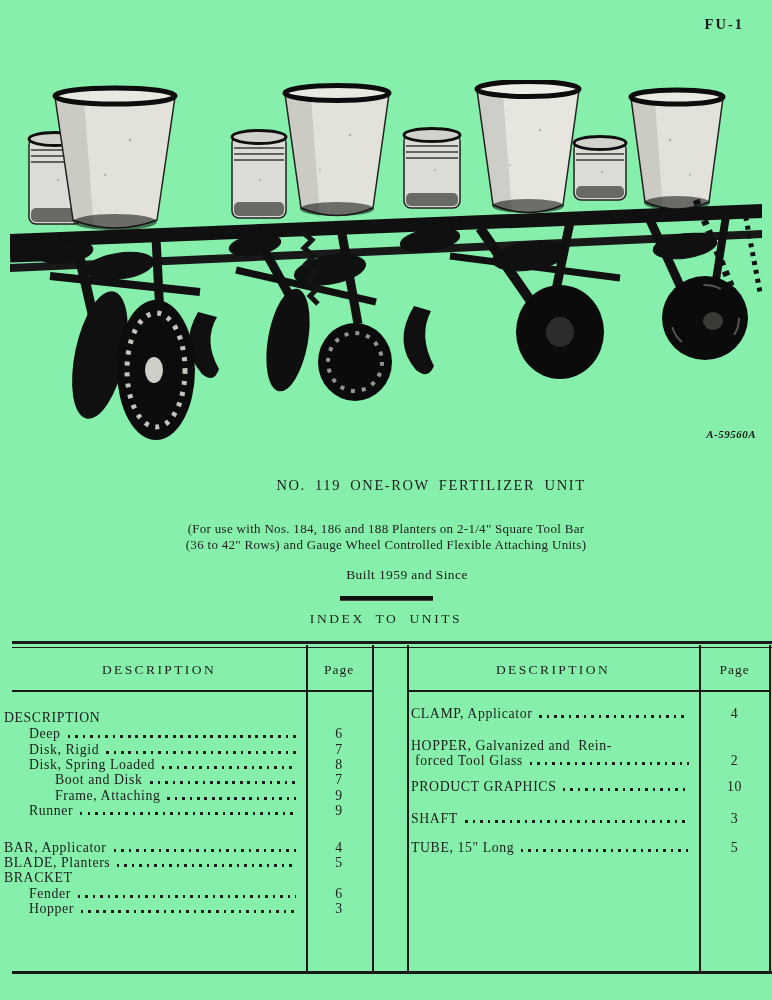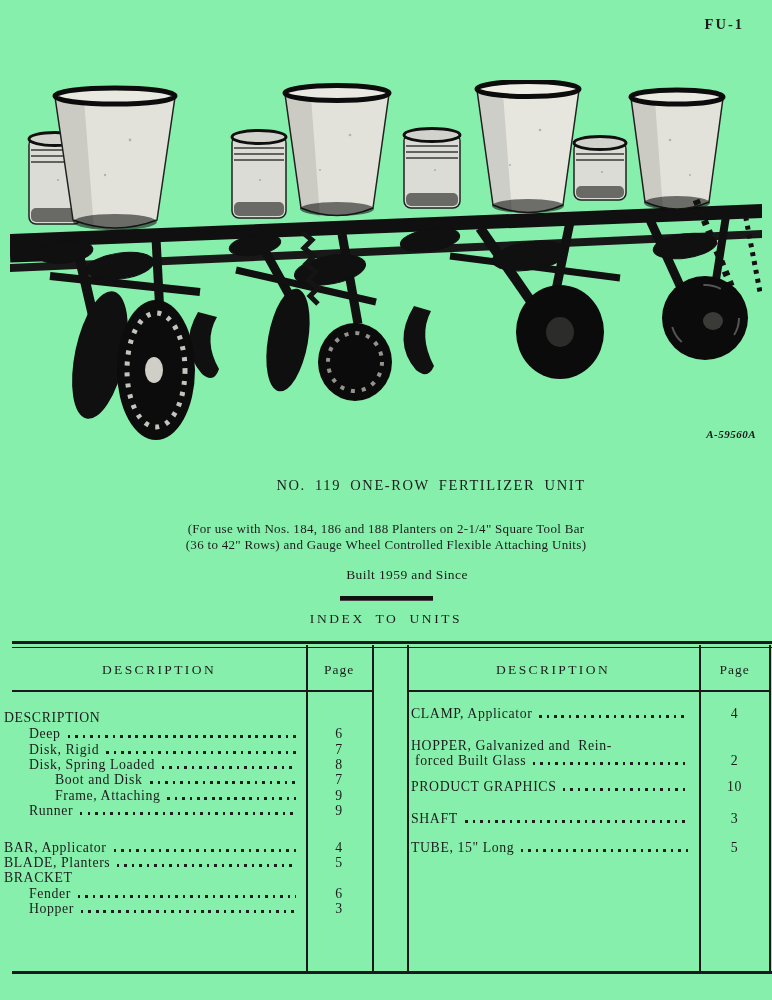--- a/index.html
+++ b/index.html
@@ -297,21 +297,21 @@
 
     <div class="trow-r" style="top:65px">
       <span class="lbl">CLAMP, Applicator</span>
       <span class="leader" data-on="true"></span>
       <span class="pagecell">4</span>
     </div>
     <div class="trow-r" style="top:97px">
       <div class="desc2">
         <div class="lbl">HOPPER, Galvanized and  Rein-</div>
         <div class="line2">
-          <span class="lbl">forced Built Glass</span>
+          <span class="lbl">forced Tool Glass</span>
           <span class="leader" data-on="true"></span>
         </div>
       </div>
       <span class="pagecell">2</span>
     </div>
     <div class="trow-r" style="top:138px">
       <span class="lbl">PRODUCT GRAPHICS</span>
       <span class="leader" data-on="true"></span>
       <span class="pagecell">10</span>
     </div>

